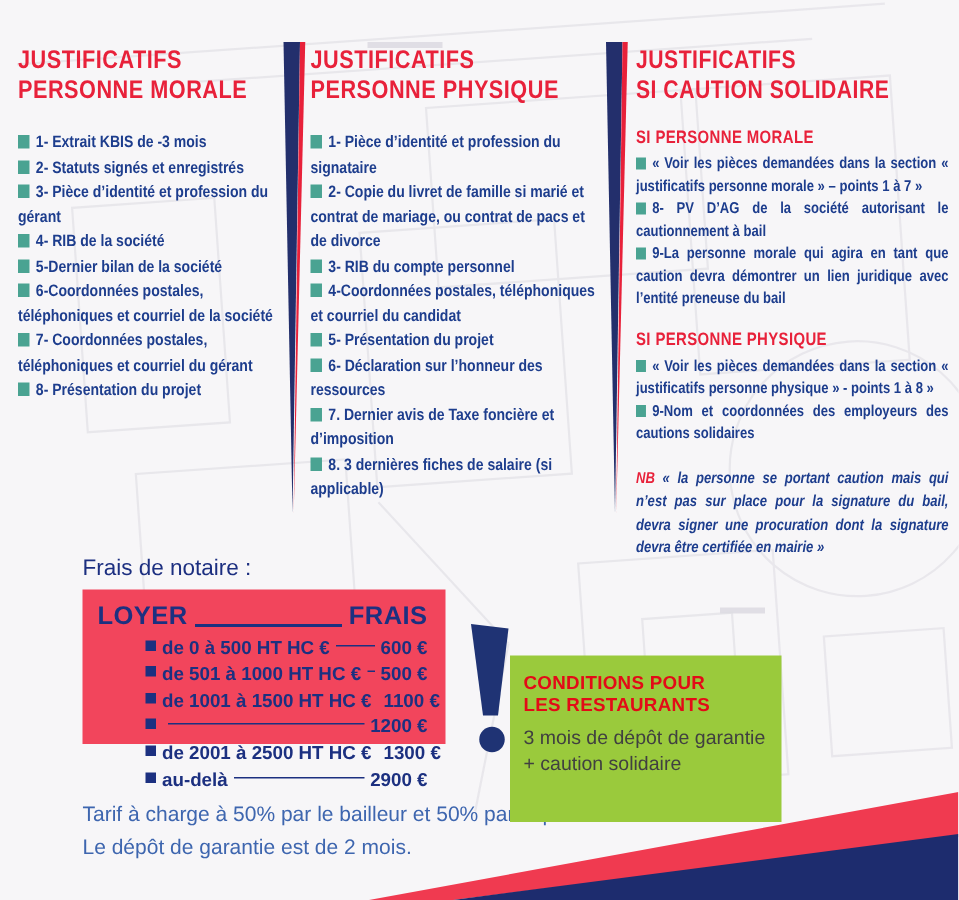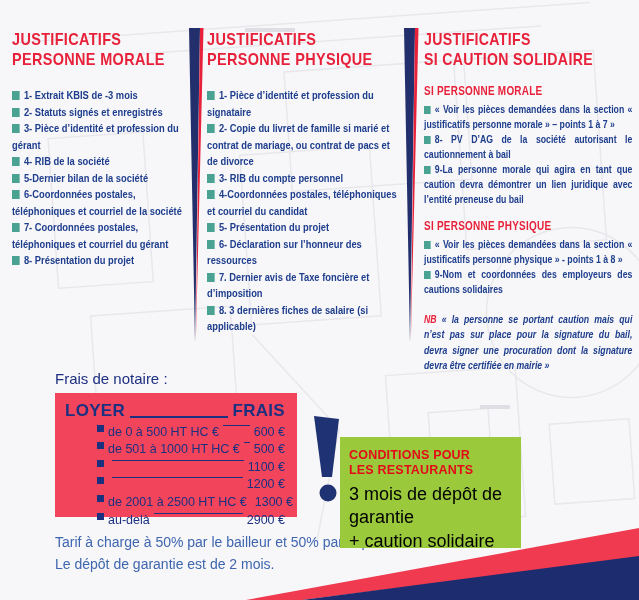--- a/index.html
+++ b/index.html
@@ -24,36 +24,36 @@
   .li{margin:0;}
   .sq{display:inline-block;width:9px;height:9px;background:#4aa392;margin-right:5px;transform:translateY(1px);}
   .col3 .sq{width:8px;height:8px;}
   .subhead{color:#e8213a;font-weight:bold;font-size:12px;letter-spacing:.3px;margin-top:13px;}
   .subhead.first{margin-top:14px;}
   .nb{margin-top:15px;font-size:10.5px;line-height:1.45;font-style:italic;font-weight:bold;color:#1d3d8d;text-align:justify;}
   .nb .nb-label{color:#e8213a;}
 
   
   .frais-heading{position:absolute;left:55px;top:370px;font-size:15px;font-weight:normal;color:#1c2f80;z-index:2;}
-  .notary{position:absolute;left:55px;top:393px;width:242px;height:124px;background:#f2455c;
+  .notary{position:absolute;left:55px;top:393px;width:242px;height:103px;background:#f2455c;
     box-sizing:border-box;padding:8px 12px 8px 10px;color:#1c3080;z-index:2;}
   .nhead{display:flex;align-items:flex-end;font-weight:bold;font-size:17px;letter-spacing:.3px;}
   .nfill{flex:1;border-bottom:2px solid #1c3080;margin:0 5px 3px;}
-  .trow{display:flex;align-items:flex-start;font-weight:normal;font-size:12.5px;margin-top:3.6px;padding-left:32px;}
+  .trow{display:flex;align-items:center;font-weight:bold;font-size:12.5px;margin-top:3.6px;padding-left:32px;}
   .tsq{width:7px;height:7px;background:#1c3080;margin:0 4px 3px 0;flex:none;}
   .tlabel{white-space:nowrap;}
   .tfill{flex:1;border-bottom:1.5px solid #1c3080;margin:0 4px 3px;}
   .tval{white-space:nowrap;}
   .footnote{position:absolute;left:55px;top:532px;font-size:14px;color:#3e66af;line-height:1.55;z-index:2;}
 
   
   .cond{position:absolute;left:340px;top:437px;width:181px;height:111px;background:#9aca3c;
     box-sizing:border-box;padding:11px 8px 8px 9px;z-index:3;}
   .cond-title{color:#e30b17;font-weight:bold;font-size:12.5px;line-height:1.22;letter-spacing:.2px;}
-  .cond-body{color:#000000;font-size:18px;line-height:1.32;margin-top:4px;}
+  .cond-body{color:#404040;font-size:13px;line-height:1.32;margin-top:4px;}
 </style>
 </head>
 <body>
 
 <svg id="bg" class="layer" width="639" height="600">
   <g transform="rotate(-4 320 300)" stroke="#e5e4e9" stroke-width="1.5" fill="none" opacity=".8">
     <line x1="30" y1="22" x2="610" y2="22"></line>
     <line x1="150" y1="42" x2="560" y2="42"></line>
     <rect x="60" y="120" width="95" height="150"></rect>
     <rect x="250" y="150" width="130" height="170"></rect>
@@ -158,20 +158,21 @@
       <span class="tval">600 €</span>
     </div>
   <div class="trow">
       <span class="tsq"></span>
       <span class="tlabel">de 501 à 1000 HT HC €</span>
       <span class="tfill"></span>
       <span class="tval">500 €</span>
     </div>
   <div class="trow">
       <span class="tsq"></span>
+      <span class="tlabel">de 1001 à 1500 HT HC €</span>
       <span class="tfill"></span>
       <span class="tval">1100 €</span>
     </div>
   <div class="trow">
       <span class="tsq"></span>
       <span class="tfill"></span>
       <span class="tval">1200 €</span>
     </div>
   <div class="trow">
       <span class="tsq"></span>

